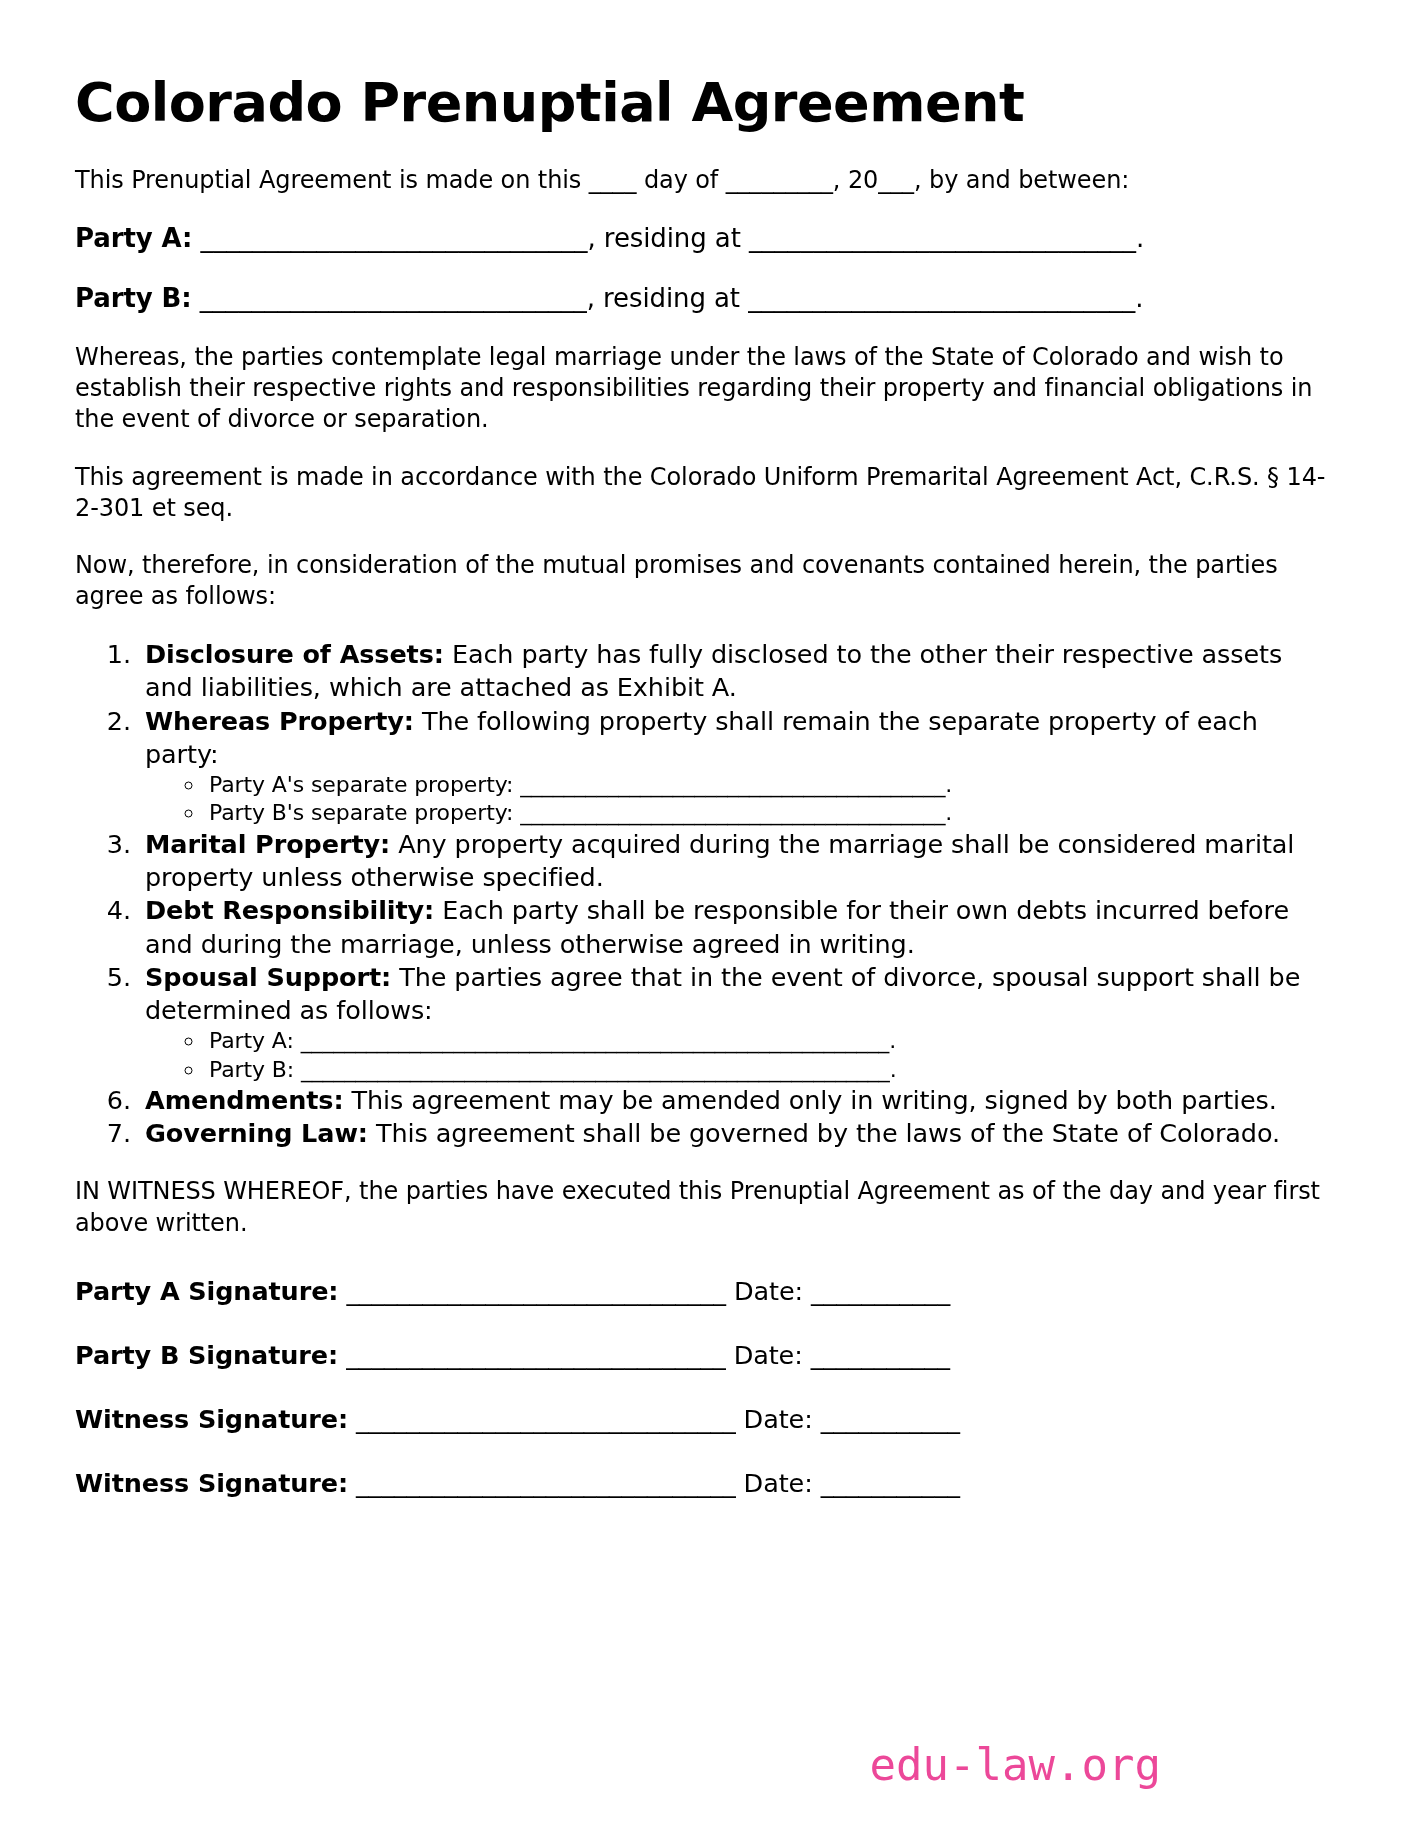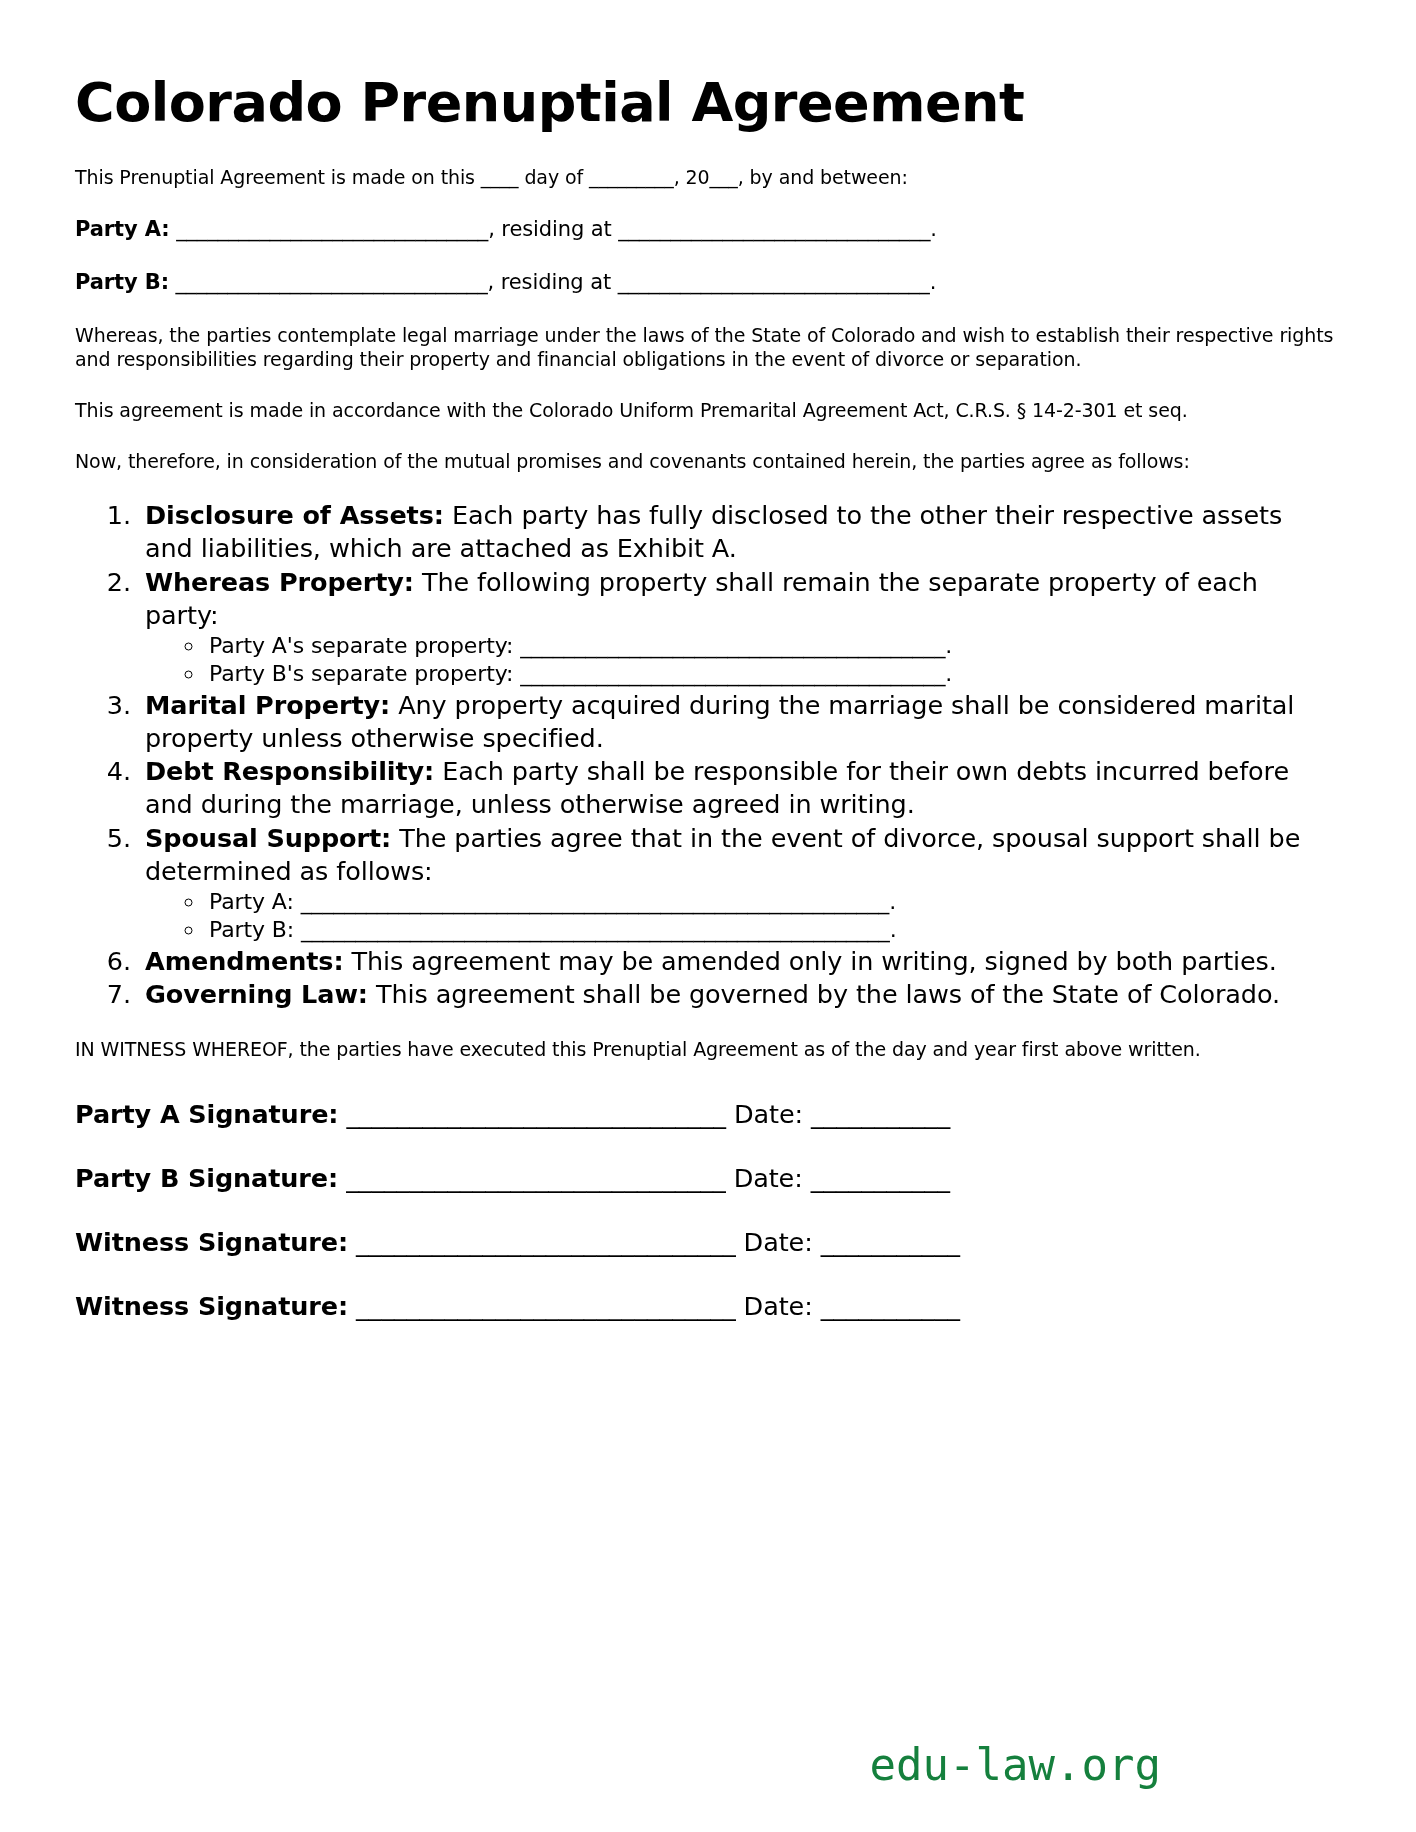--- a/index.html
+++ b/index.html
@@ -32,27 +32,27 @@
   h1.doc-title {
     font-family: "DejaVu Sans", sans-serif;
     font-size: 54px;
     font-weight: bold;
     letter-spacing: -0.5px;
     margin: 0 0 34px 0;
     line-height: 1.06;
   }
 
   p.para {
-    font-size: 19px;
+    font-size: 24px;
     line-height: 1.30;
     margin: 0 0 26px 0;
     letter-spacing: -0.1px;
   }
   p.party-line {
-    font-size: 21px;
+    font-size: 26px;
     line-height: 1.30;
     margin: 0 0 26px 0;
     letter-spacing: -0.1px;
   }
 
   b, strong { font-weight: bold; }
 
   ol.clauses {
     font-size: 25.5px;
     line-height: 1.30;
@@ -82,21 +82,21 @@
     white-space: pre;
   }
 
   .footer {
     position: absolute;
     right: 48px;
     bottom: 42px;
     font-family: "DejaVu Sans Mono", monospace;
     font-size: 44px;
     letter-spacing: 0px;
-    color: #15803d;
+    color: #ec4899;
   }
 </style>
 </head>
 <body>
 
 <div class="page">
   <div class="content">
 
     <h1 class="doc-title">Colorado Prenuptial Agreement</h1>
 

